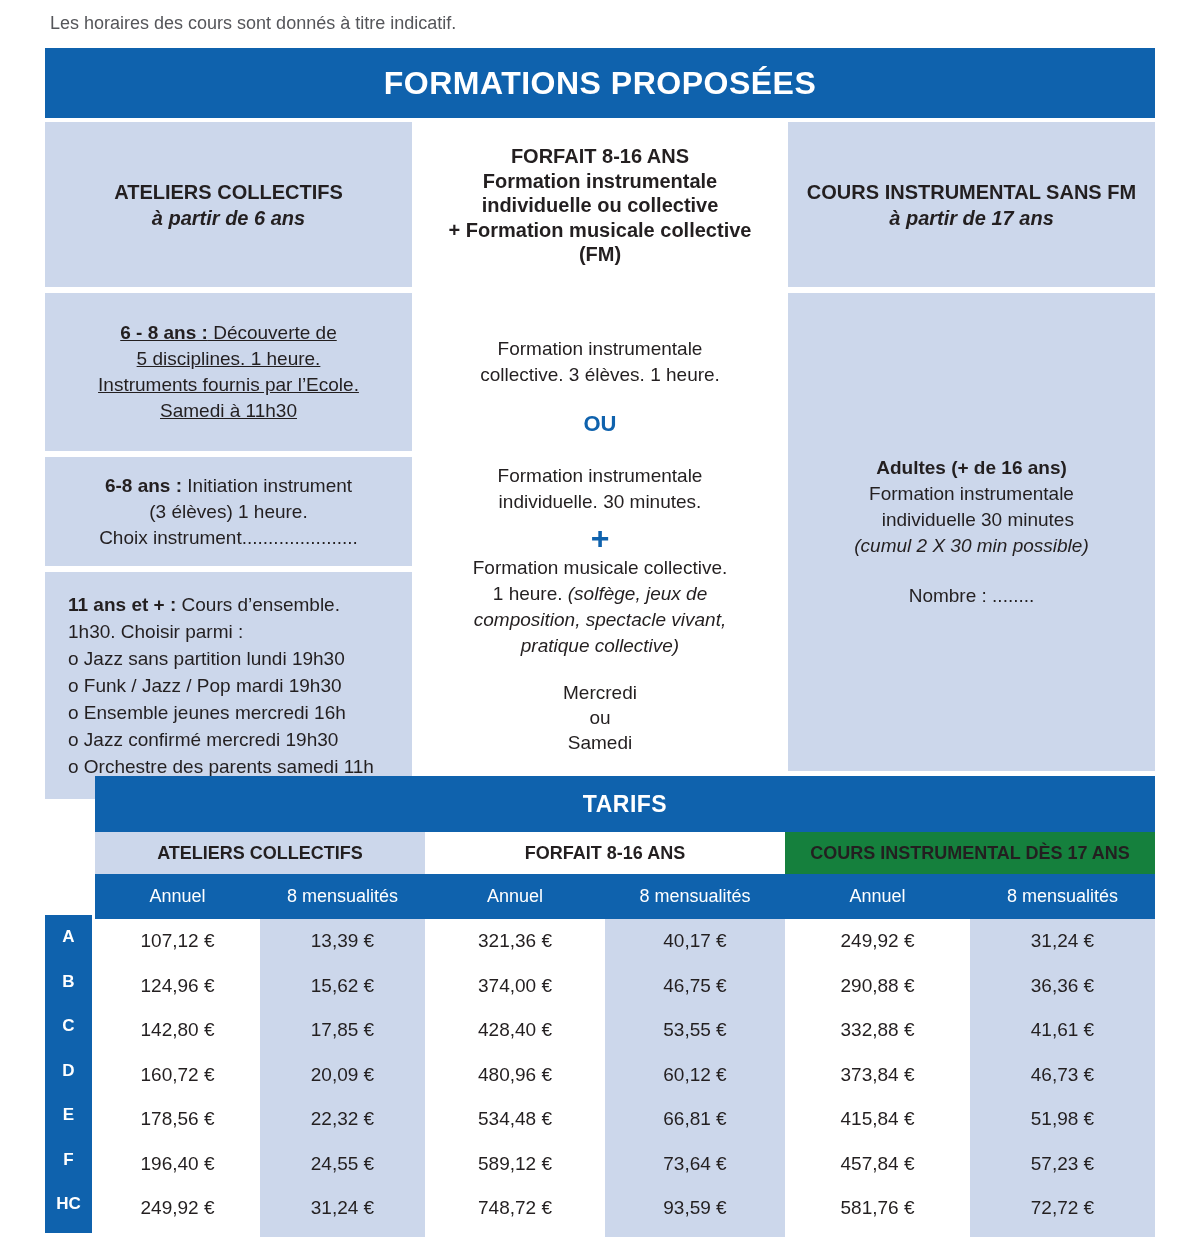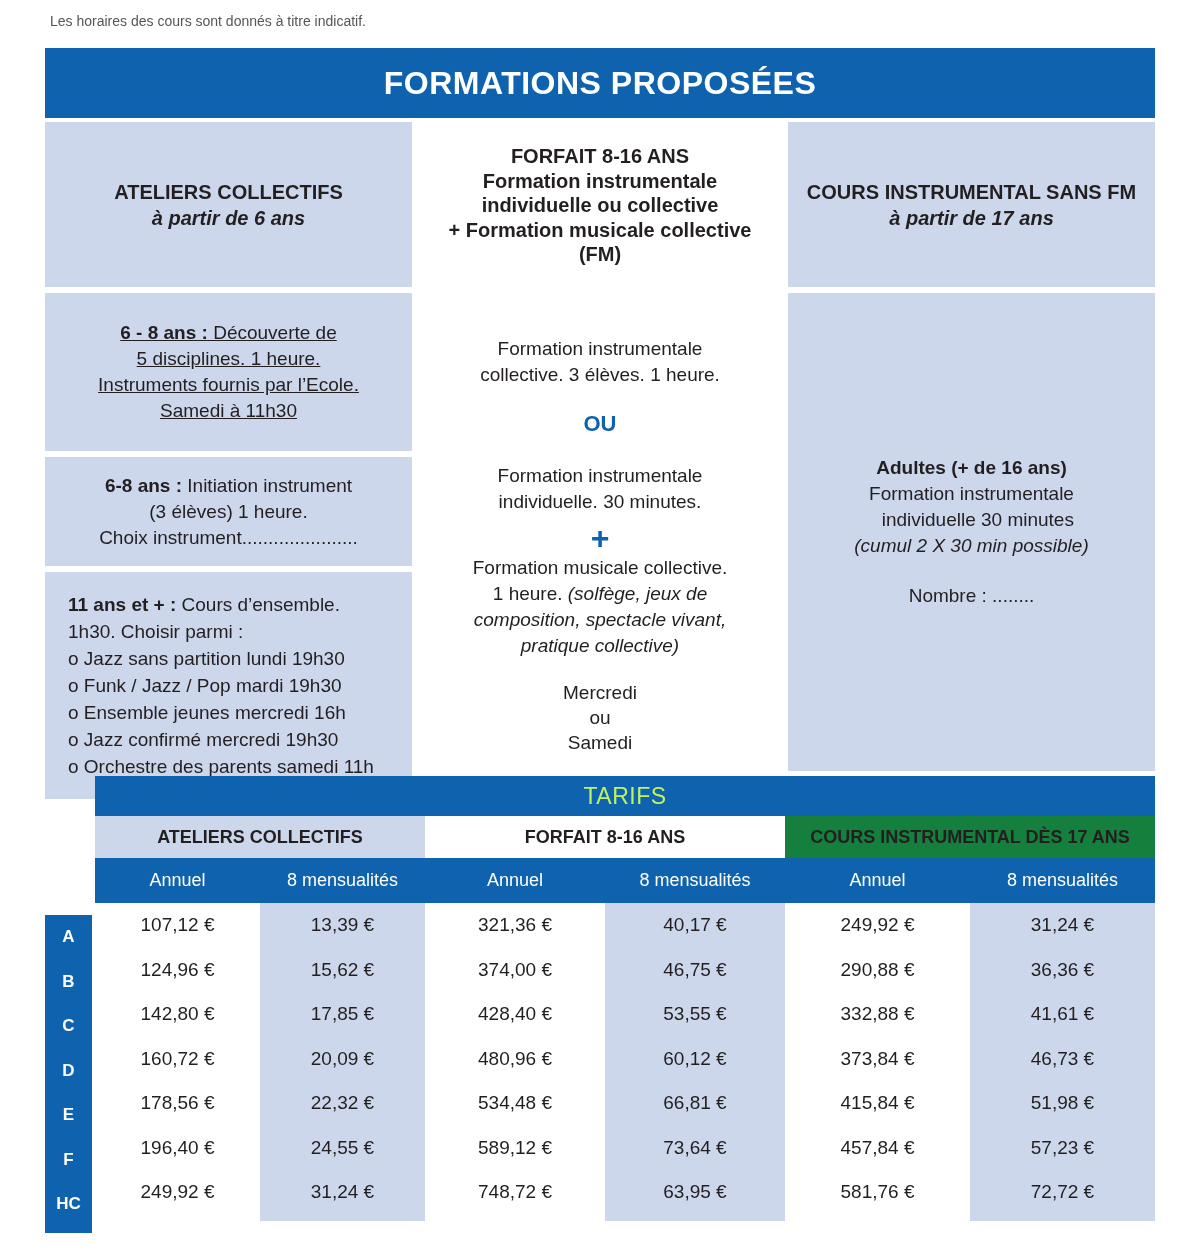--- a/index.html
+++ b/index.html
@@ -6,21 +6,21 @@
   .page{
     position:relative;width:1200px;height:1250px;background:#fff;
     font-family:"Liberation Sans","DejaVu Sans",sans-serif;
     color:#231f20;overflow:hidden;
   }
   .pre{white-space:pre-line;}
   .b{font-weight:bold;}
   .i{font-style:italic;}
 
   
-  .note{position:absolute;left:50px;top:13px;font-size:14px;color:#55565a;}
+  .note{position:absolute;left:50px;top:13px;font-size:18px;color:#55565a;}
 
   
   .formations{position:absolute;left:45px;top:48px;width:1110px;}
   .f-titlebar{
     height:70px;background:#0f62ad;color:#fff;display:flex;align-items:center;justify-content:center;
     font-size:32px;font-weight:bold;letter-spacing:.5px;
   }
   .f-cols{display:flex;align-items:flex-start;margin-top:4px;}
   .f-col{display:flex;flex-direction:column;}
   .f-col-left{width:367px;margin-right:5px;}
@@ -52,22 +52,22 @@
   .t-labels{
     position:absolute;left:0;top:139px;width:47px;height:318px;background:#0f62ad;
     display:flex;flex-direction:column;
   }
   .t-label{
     height:44.5px;display:flex;align-items:center;justify-content:center;
     color:#fff;font-weight:bold;font-size:17px;
   }
   .t-main{margin-left:50px;width:1060px;}
   .t-titlebar{
-    height:40px;background:#0f62ad;color:#bef264;display:flex;align-items:center;justify-content:center;
-    font-size:23px;font-weight:normal;letter-spacing:.5px;
+    height:56px;background:#0f62ad;color:#ffffff;display:flex;align-items:center;justify-content:center;
+    font-size:23px;font-weight:bold;letter-spacing:.5px;
   }
   .t-groups{display:flex;height:42px;}
   .t-group{display:flex;align-items:center;justify-content:center;font-weight:bold;font-size:18px;}
   .tg1{width:330px;background:#ccd7eb;}
   .tg2{width:360px;background:#ffffff;}
   .tg3{width:370px;background:#15803d;}
   .t-periods{display:flex;height:45px;background:#0f62ad;color:#fff;font-size:18px;}
   .t-periods .pcell{display:flex;align-items:center;justify-content:center;}
   .t-rows{position:relative;height:318px;}
   .stripe{position:absolute;top:0;height:318px;background:#ccd7eb;}
@@ -236,21 +236,21 @@
           <div class="vcell tc2">24,55 €</div>
           <div class="vcell tc3">589,12 €</div>
           <div class="vcell tc4">73,64 €</div>
           <div class="vcell tc5">457,84 €</div>
           <div class="vcell tc6">57,23 €</div>
         </div>
         <div class="t-row">
           <div class="vcell tc1">249,92 €</div>
           <div class="vcell tc2">31,24 €</div>
           <div class="vcell tc3">748,72 €</div>
-          <div class="vcell tc4">63,95 €</div>
+          <div class="vcell tc4">93,59 €</div>
           <div class="vcell tc5">581,76 €</div>
           <div class="vcell tc6">72,72 €</div>
         </div>
       </div>
     </div>
   </div>
 
 </div>
 
 </body></html>

